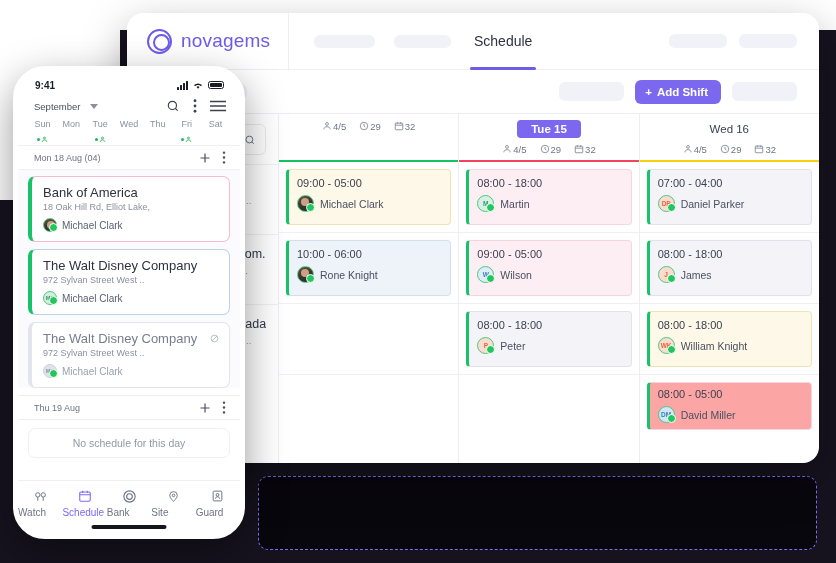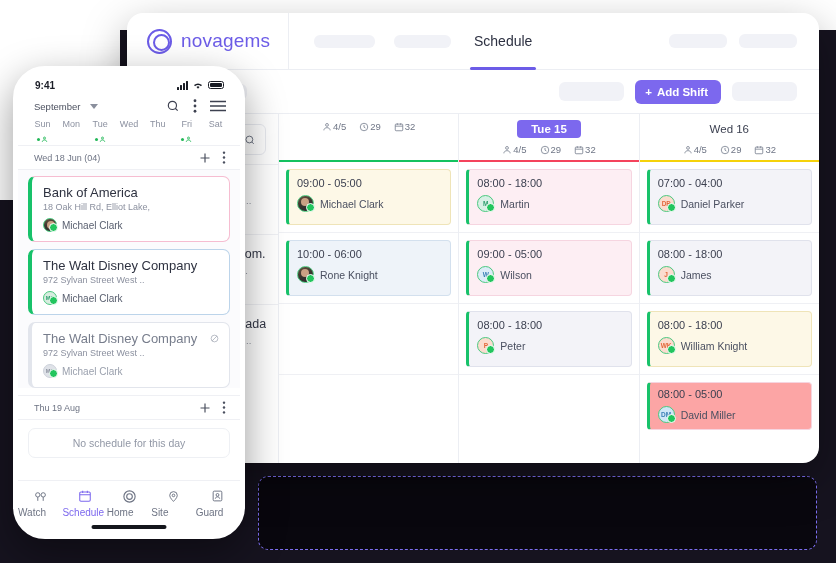--- a/index.html
+++ b/index.html
@@ -205,21 +205,21 @@
     white-space: nowrap;
     overflow: hidden;
   }
   .site-stats {
     display: flex;
     gap: 11px;
     align-items: center;
     font-size: 10px;
     color: #737a89;
   }
-  .stat { display: flex; align-items: center; gap: 1px; }
+  .stat { display: flex; align-items: flex-start; gap: 1px; }
   .stat svg { display: block; }
 
   
   .dt-cols { display: flex; flex: 1; }
   .day-col {
     flex: 1;
     border-right: 1px solid #eceef3;
     min-width: 0;
   }
   .day-col:last-child { border-right: none; }
@@ -886,21 +886,21 @@
             </span>
           </div>
         </div>
         <div class="ph-daycell">
           <div class="ph-dot-row"></div>
         </div>
       </div>
   </div>
 
   <div class="ph-sechead">
-    <span>Wed 18 Jun (04)</span>
+    <span>Mon 18 Aug (04)</span>
     <span class="acts">
       <svg width="12" height="12" viewBox="0 0 16 16" stroke="#4b505f" stroke-width="1.6">
           <path d="M8 2v12M2 8h12"></path>
         </svg>
       <svg width="4" height="13" viewBox="0 0 4 16">
           <circle cx="2" cy="2" r="1.5" fill="#4b505f"></circle>
           <circle cx="2" cy="8" r="1.5" fill="#4b505f"></circle>
           <circle cx="2" cy="14" r="1.5" fill="#4b505f"></circle>
         </svg>
     </span>
@@ -979,21 +979,21 @@
         </div>
         <div>Schedule</div>
       </div>
       <div class="ph-tab">
         <div class="ic">
           <svg width="15" height="15" viewBox="0 0 24 24" fill="none" stroke="currentColor" stroke-width="1.8">
             <circle cx="12" cy="12" r="9"></circle>
             <circle cx="12" cy="12" r="4.5"></circle>
           </svg>
         </div>
-        <div>Home</div>
+        <div>Bank</div>
       </div>
       <div class="ph-tab">
         <div class="ic">
           <svg width="13" height="15" viewBox="0 0 24 24" fill="none" stroke="currentColor" stroke-width="1.8">
             <path d="M12 21s7-6.3 7-11a7 7 0 1 0-14 0c0 4.7 7 11 7 11z"></path>
             <circle cx="12" cy="10" r="2.4"></circle>
           </svg>
         </div>
         <div>Site</div>
       </div>

